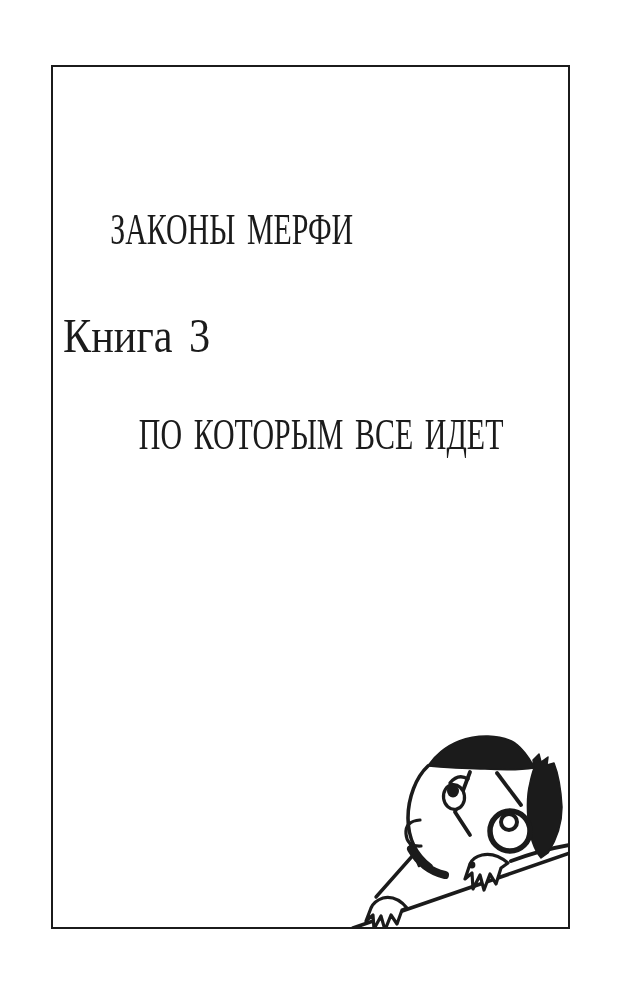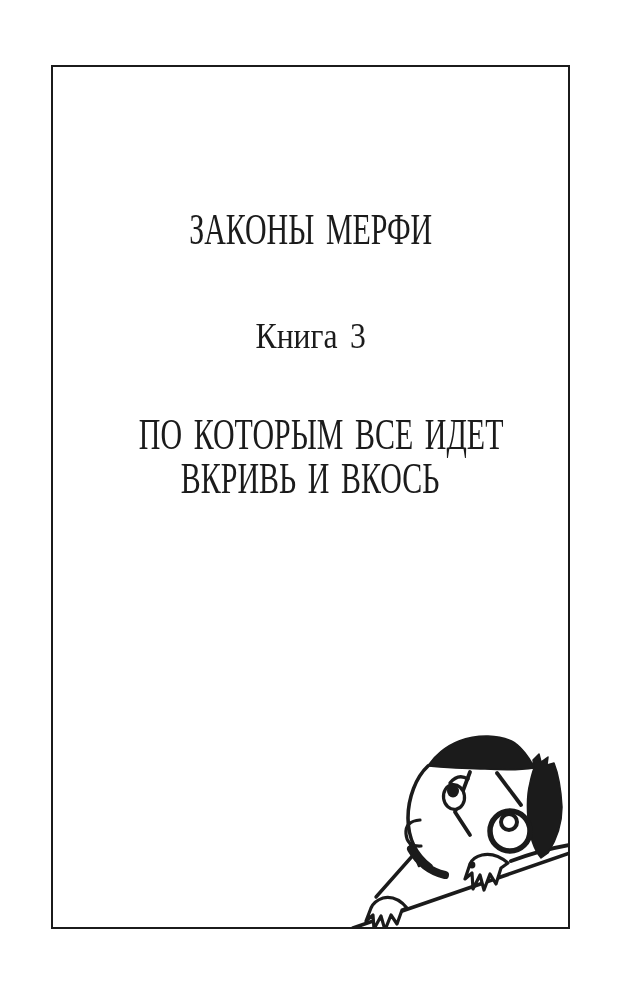--- a/index.html
+++ b/index.html
@@ -26,21 +26,21 @@
     top: 65px;
     width: 515px;
     height: 860px;
     border: 2px solid var(--ink);
     box-sizing: content-box;
   }
   .textline {
     position: absolute;
     left: 0;
     width: 100%;
-    text-align: center;
+    text-align: left;
     white-space: nowrap;
     color: var(--ink);
   }
   .squeeze {
     display: inline-block;
     transform: scaleX(0.68);
     transform-origin: 50% 50%;
     white-space: nowrap;
     word-spacing: 0.14em;
   }
@@ -52,21 +52,21 @@
     word-spacing: 0.14em;
   }
   .title-line {
     top: 140px;
     font-size: 44px;
     line-height: 46px;
     font-weight: 400;
   }
   .book-line {
     top: 248px;
-    font-size: 36px;
+    font-size: 48px;
     line-height: 42px;
     font-weight: 400;
   }
   .subtitle-block {
     top: 346px;
     font-size: 44px;
     line-height: 44px;
     font-weight: 400;
   }
   .illustration-svg {
@@ -87,21 +87,20 @@
     <div class="textline title-line">
       <span class="squeeze">ЗАКОНЫ МЕРФИ</span>
     </div>
 
     <div class="textline book-line">
       <span class="squeeze-mid">Книга 3</span>
     </div>
 
     <div class="textline subtitle-block">
       <div><span class="squeeze">ПО КОТОРЫМ ВСЕ ИДЕТ</span></div>
-      <div><span class="squeeze">ВКРИВЬ И ВКОСЬ</span></div>
     </div>
 
     <svg class="illustration-svg" viewBox="0 0 515 860" xmlns="http://www.w3.org/2000/svg">
       <g stroke="#1b1b1b" fill="none" stroke-linecap="round" stroke-linejoin="round">
 
         <path d="M 300,861 L 517,786" stroke-width="3.6"></path>
 
         <path d="M 458,794 Q 487,783 516,778" stroke-width="4"></path>
 
         <path d="M 362,786 L 323,830" stroke-width="3.4"></path>

